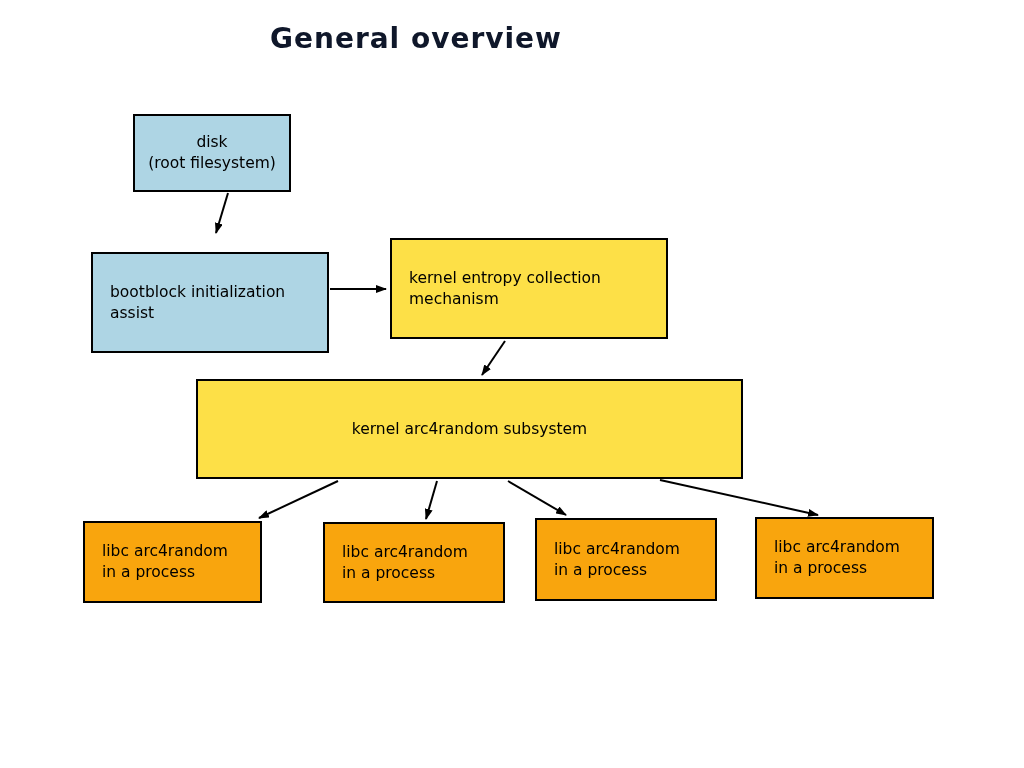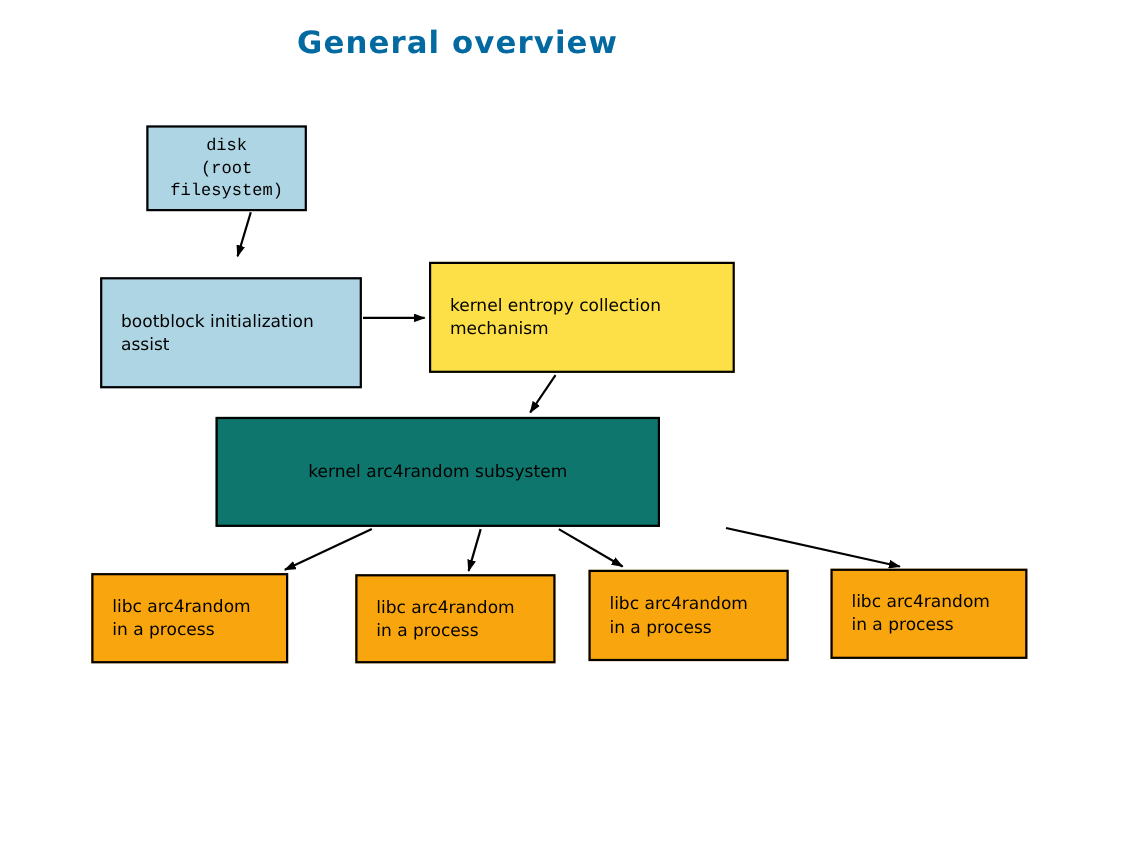--- a/index.html
+++ b/index.html
@@ -24,21 +24,21 @@
   .title {
     position: absolute;
     left: 0;
     top: 22px;
     width: 832px;
     text-align: center;
     font-family: "DejaVu Sans", sans-serif;
     font-size: 28px;
     font-weight: bold;
     letter-spacing: 1px;
-    color: #0369a1;
+    color: #0f172a;
   }
   svg.edges {
     position: absolute;
     left: 0; top: 0;
     width: 1024px;
     height: 768px;
     pointer-events: none;
   }
   .node {
     position: absolute;
@@ -82,33 +82,33 @@
         <line x1="330" y1="289" x2="386" y2="289" stroke="#000000" stroke-width="2" marker-end="url(#arrowhead)"></line>
         <line x1="505" y1="341" x2="482" y2="375" stroke="#000000" stroke-width="2" marker-end="url(#arrowhead)"></line>
         <line x1="338" y1="481" x2="259" y2="518" stroke="#000000" stroke-width="2" marker-end="url(#arrowhead)"></line>
         <line x1="437" y1="481" x2="426" y2="519" stroke="#000000" stroke-width="2" marker-end="url(#arrowhead)"></line>
         <line x1="508" y1="481" x2="566" y2="515" stroke="#000000" stroke-width="2" marker-end="url(#arrowhead)"></line>
         <line x1="660" y1="480" x2="818" y2="515" stroke="#000000" stroke-width="2" marker-end="url(#arrowhead)"></line>
       </g>
   </svg>
 
   <div id="node-layer">
-      <div class="node fill-blue align-center" style="left: 133px; top: 114px; width: 146px; height: 78px; background: rgb(174, 213, 228); border-color: rgb(0, 0, 0); font-family: Liberation Mono, monospace;">
+      <div class="node fill-blue align-center" style="left: 133px; top: 114px; width: 158px; height: 78px; background: rgb(174, 213, 228); border-color: rgb(0, 0, 0);">
         <span class="node-label">disk
 (root filesystem)</span>
       </div>
       <div class="node fill-blue align-left" style="left: 91px; top: 252px; width: 238px; height: 101px; background: rgb(174, 213, 228); border-color: rgb(0, 0, 0);">
         <span class="node-label">bootblock initialization
 assist</span>
       </div>
       <div class="node fill-green align-left" style="left: 390px; top: 238px; width: 278px; height: 101px; background: #fde047; border-color: rgb(0, 0, 0);">
         <span class="node-label">kernel entropy collection
 mechanism</span>
       </div>
-      <div class="node fill-green align-center" style="left: 196px; top: 379px; width: 404px; height: 100px; background: #0f766e; border-color: rgb(0, 0, 0);">
+      <div class="node fill-green align-center" style="left: 196px; top: 379px; width: 547px; height: 100px; background: #fde047; border-color: rgb(0, 0, 0);">
         <span class="node-label">kernel arc4random subsystem</span>
       </div>
       <div class="node fill-orange align-left" style="left: 83px; top: 521px; width: 179px; height: 82px; background: rgb(249, 165, 13); border-color: rgb(0, 0, 0);">
         <span class="node-label">libc arc4random
 in a process</span>
       </div>
       <div class="node fill-orange align-left" style="left: 323px; top: 522px; width: 182px; height: 81px; background: rgb(249, 165, 13); border-color: rgb(0, 0, 0);">
         <span class="node-label">libc arc4random
 in a process</span>
       </div>

